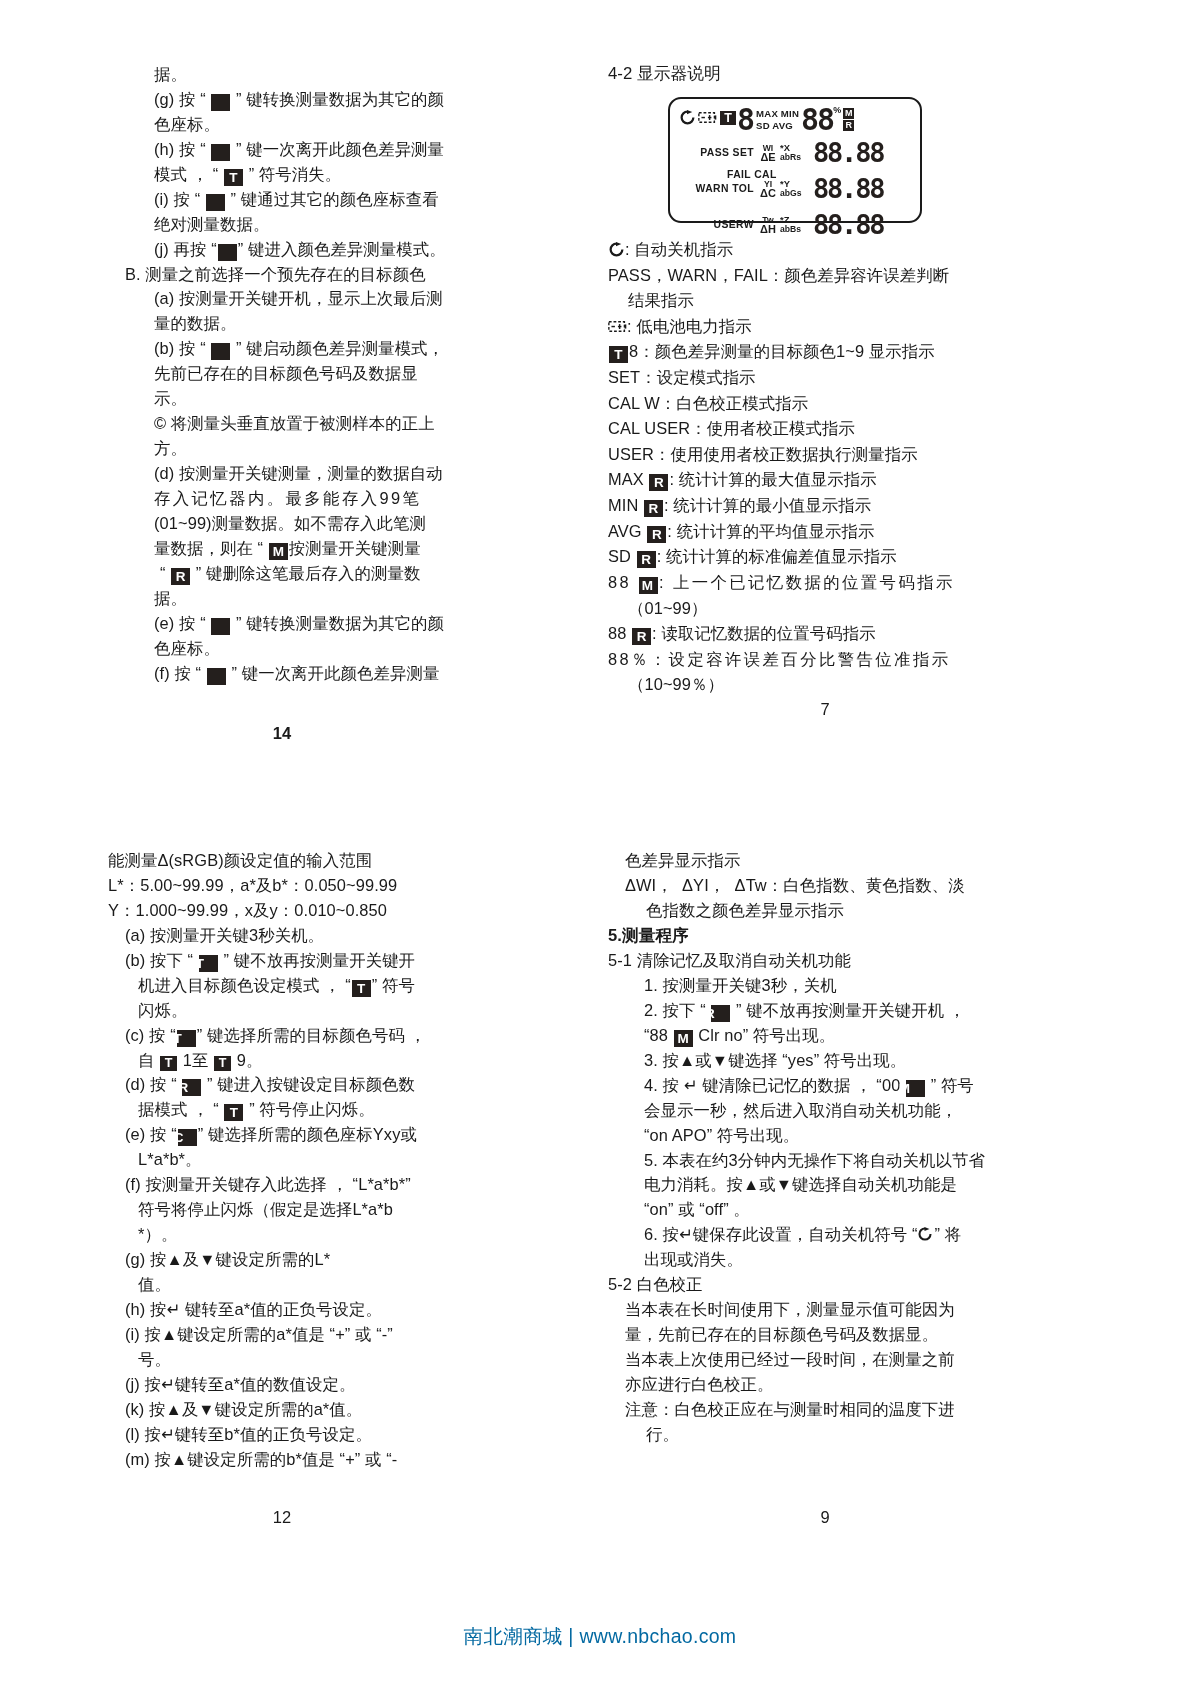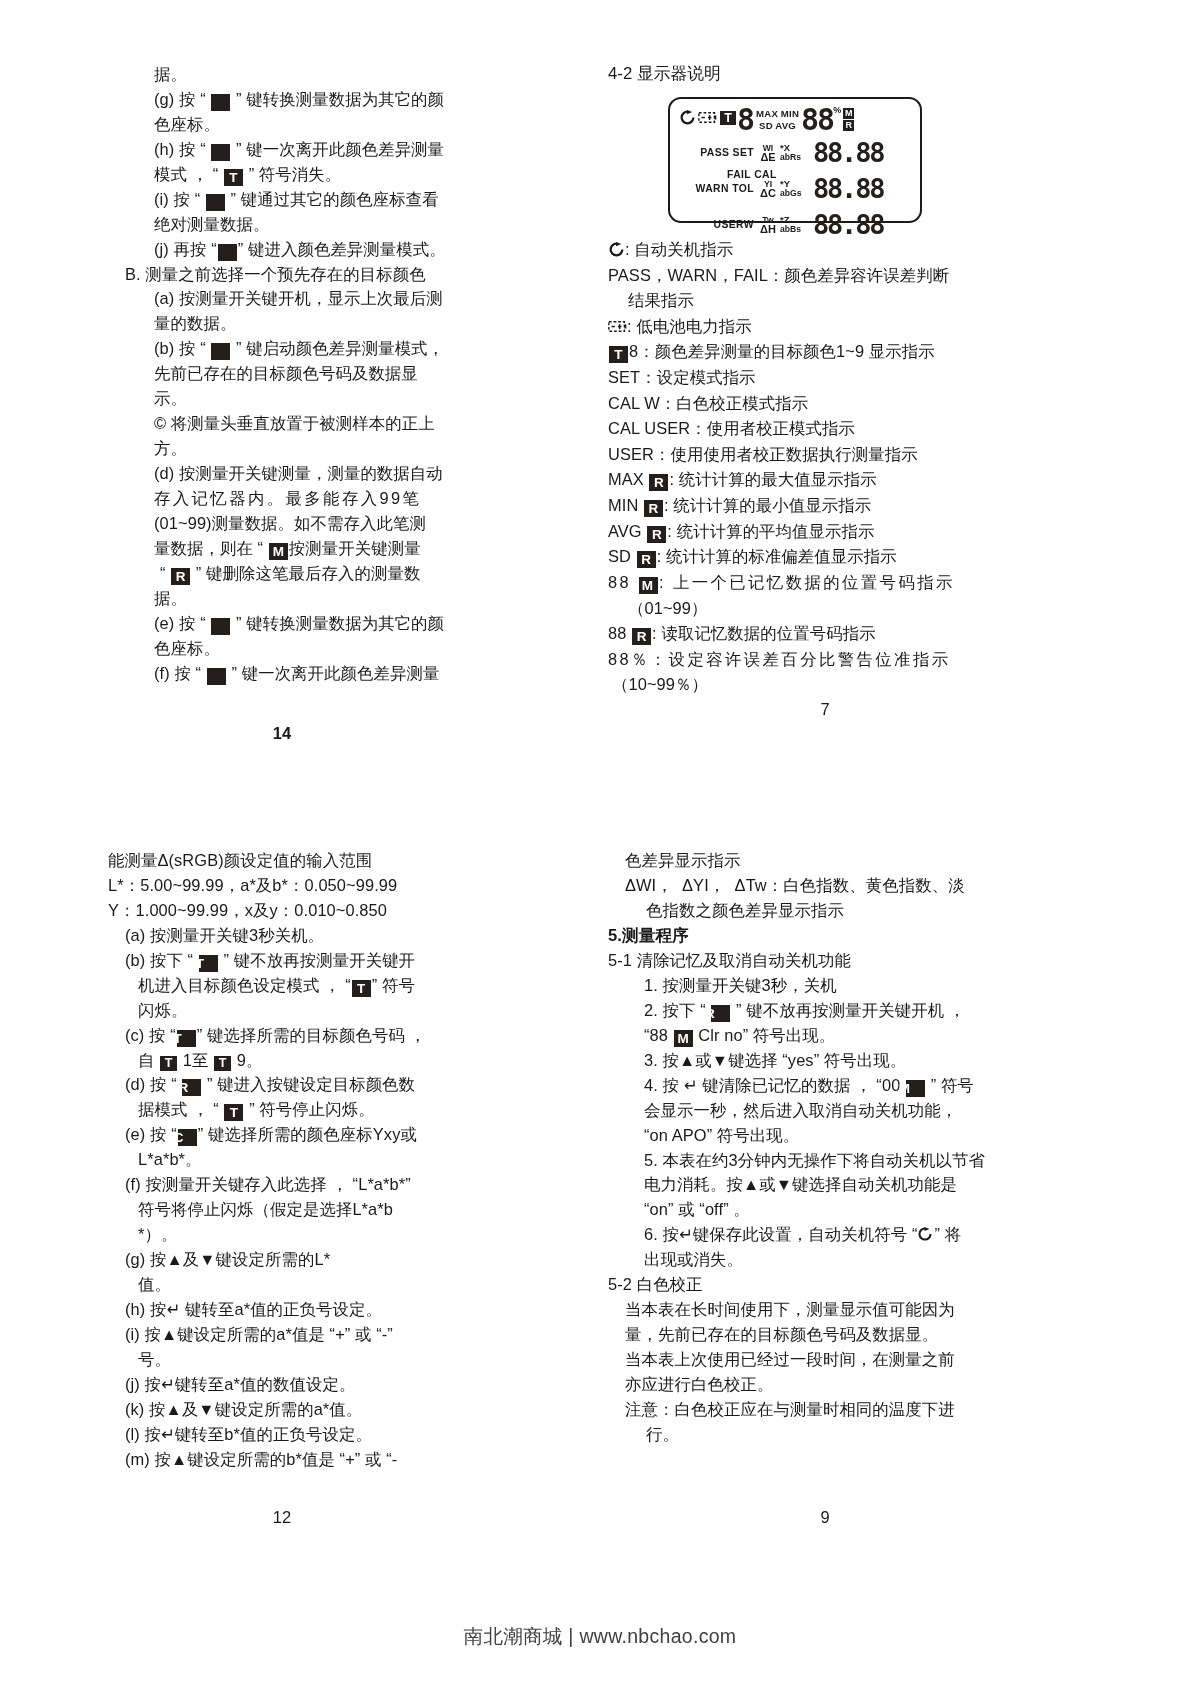--- a/index.html
+++ b/index.html
@@ -131,21 +131,20 @@
     line-height: 30px;
     letter-spacing: -2px;
   }
   .maxmin-stack {
     font-size: 9.6px;
     font-weight: bold;
     line-height: 11.5px;
     letter-spacing: 0.2px;
     padding-top: 3px;
     margin-left: 3px;
-    text-align: center;
   }
   .lcd-mr-col {
     display: flex;
     flex-direction: column;
     gap: 1px;
     margin-left: 2px;
     padding-top: 3px;
   }
   .mini-key {
     display: block;
@@ -237,21 +236,21 @@
   #pn-9  { left: 795px; top: 1508px; }
 
   
   .footer {
     position: absolute;
     left: 0;
     top: 1623px;
     width: 1200px;
     text-align: center;
     font-size: 19.5px;
-    color: #404040;
+    color: #0369a1;
     letter-spacing: 0.3px;
   }
   .spaced { letter-spacing: 2.4px; }
 </style>
 </head>
 <body>
 
 <div class="page col-body" id="page-14">
 
   <span class="ln lvl2b"><span>据。</span></span>
@@ -407,21 +406,21 @@
     <span class="ln lvl0"><span>MIN </span><span class="key">R</span><span>: 统计计算的最小值显示指示</span></span>
     <span class="ln lvl0"><span>AVG </span><span class="key">R</span><span>: 统计计算的平均值显示指示</span></span>
     <span class="ln lvl0"><span>SD </span><span class="key">R</span><span>: 统计计算的标准偏差值显示指示</span></span>
 
     <span class="ln lvl0 spaced"><span>88 </span><span class="key">M</span><span>: 上一个已记忆数据的位置号码指示</span></span>
     <span class="ln" style="margin-left:20px"><span>（01~99）</span></span>
 
     <span class="ln lvl0"><span>88 </span><span class="key">R</span><span>: 读取记忆数据的位置号码指示</span></span>
 
     <span class="ln lvl0 spaced"><span>88％：设定容许误差百分比警告位准指示</span></span>
-    <span class="ln" style="margin-left:4px"><span>（10~99％）</span></span>
+    <span class="ln" style="margin-left:20px"><span>（10~99％）</span></span>
   </div>
 </div>
 
 <div class="pagenum" id="pn-7">7</div>
 
 <div class="page col-body" id="page-12">
 
   <span class="ln lvl0"><span>能测量Δ(sRGB)颜设定值的输入范围</span></span>
   <span class="ln lvl0"><span>L*：5.00~99.99，a*及b*：0.050~99.99</span></span>
   <span class="ln lvl0"><span>Y：1.000~99.99，x及y：0.010~0.850</span></span>

